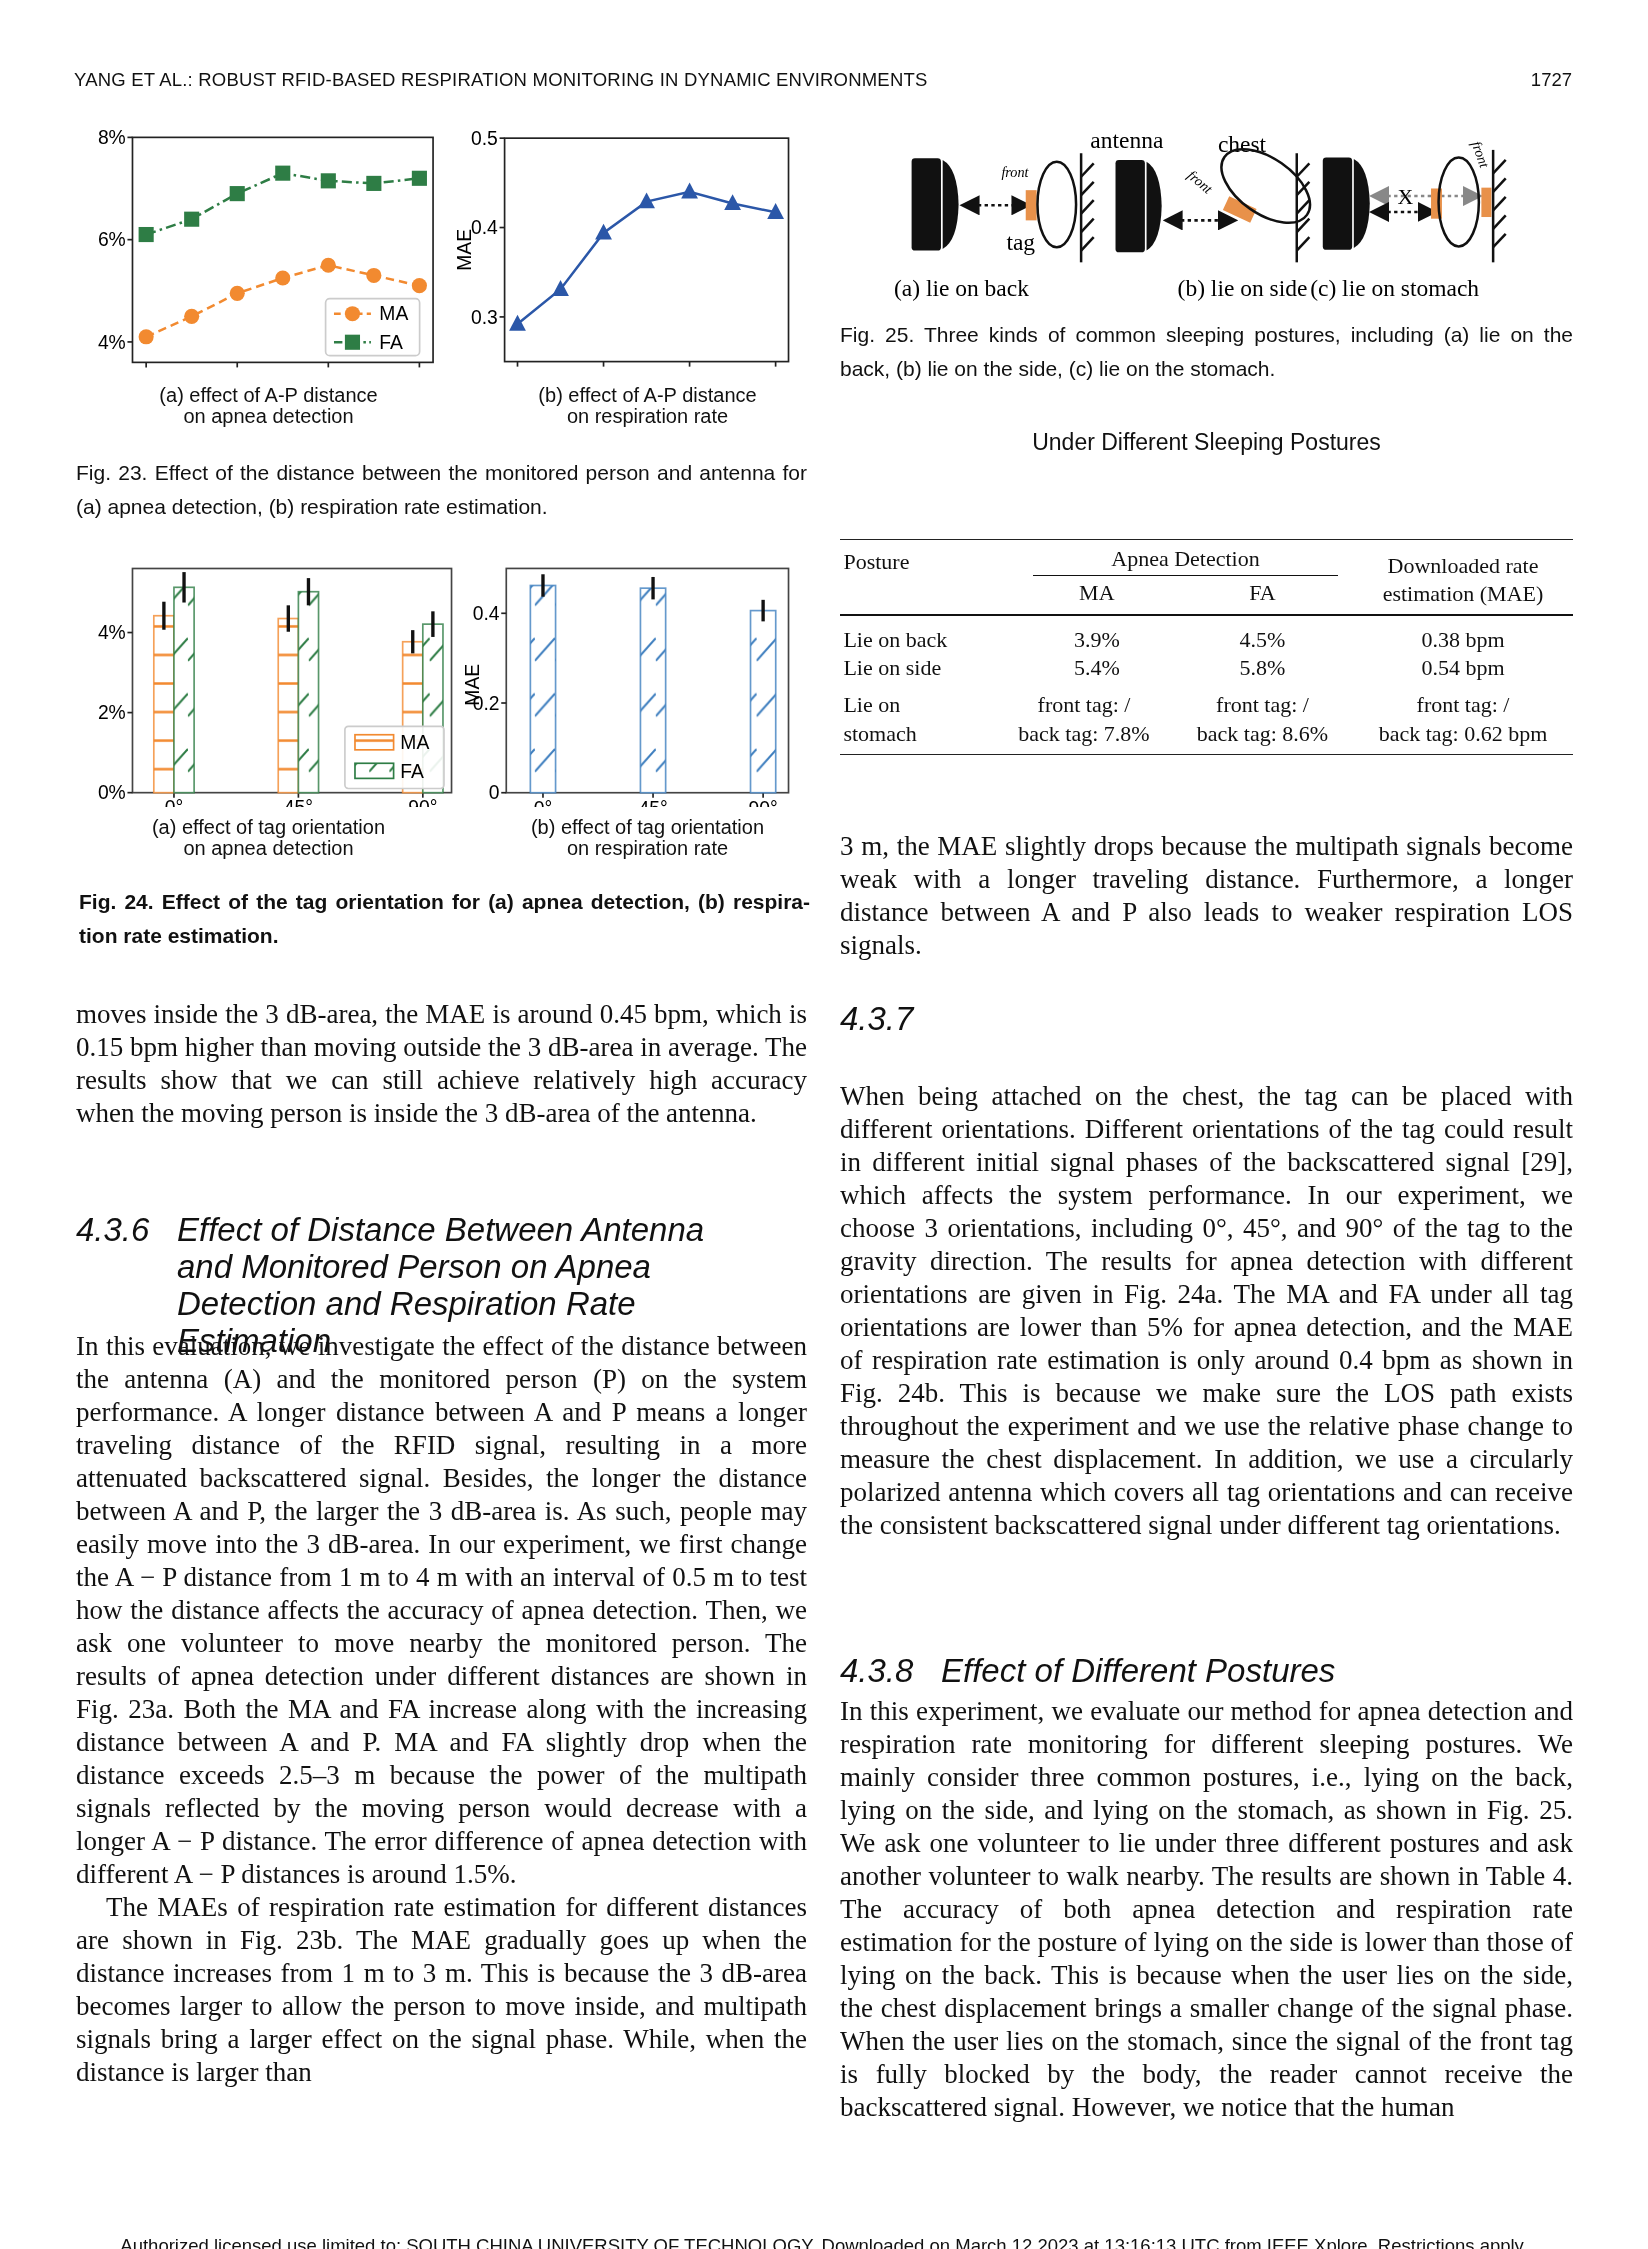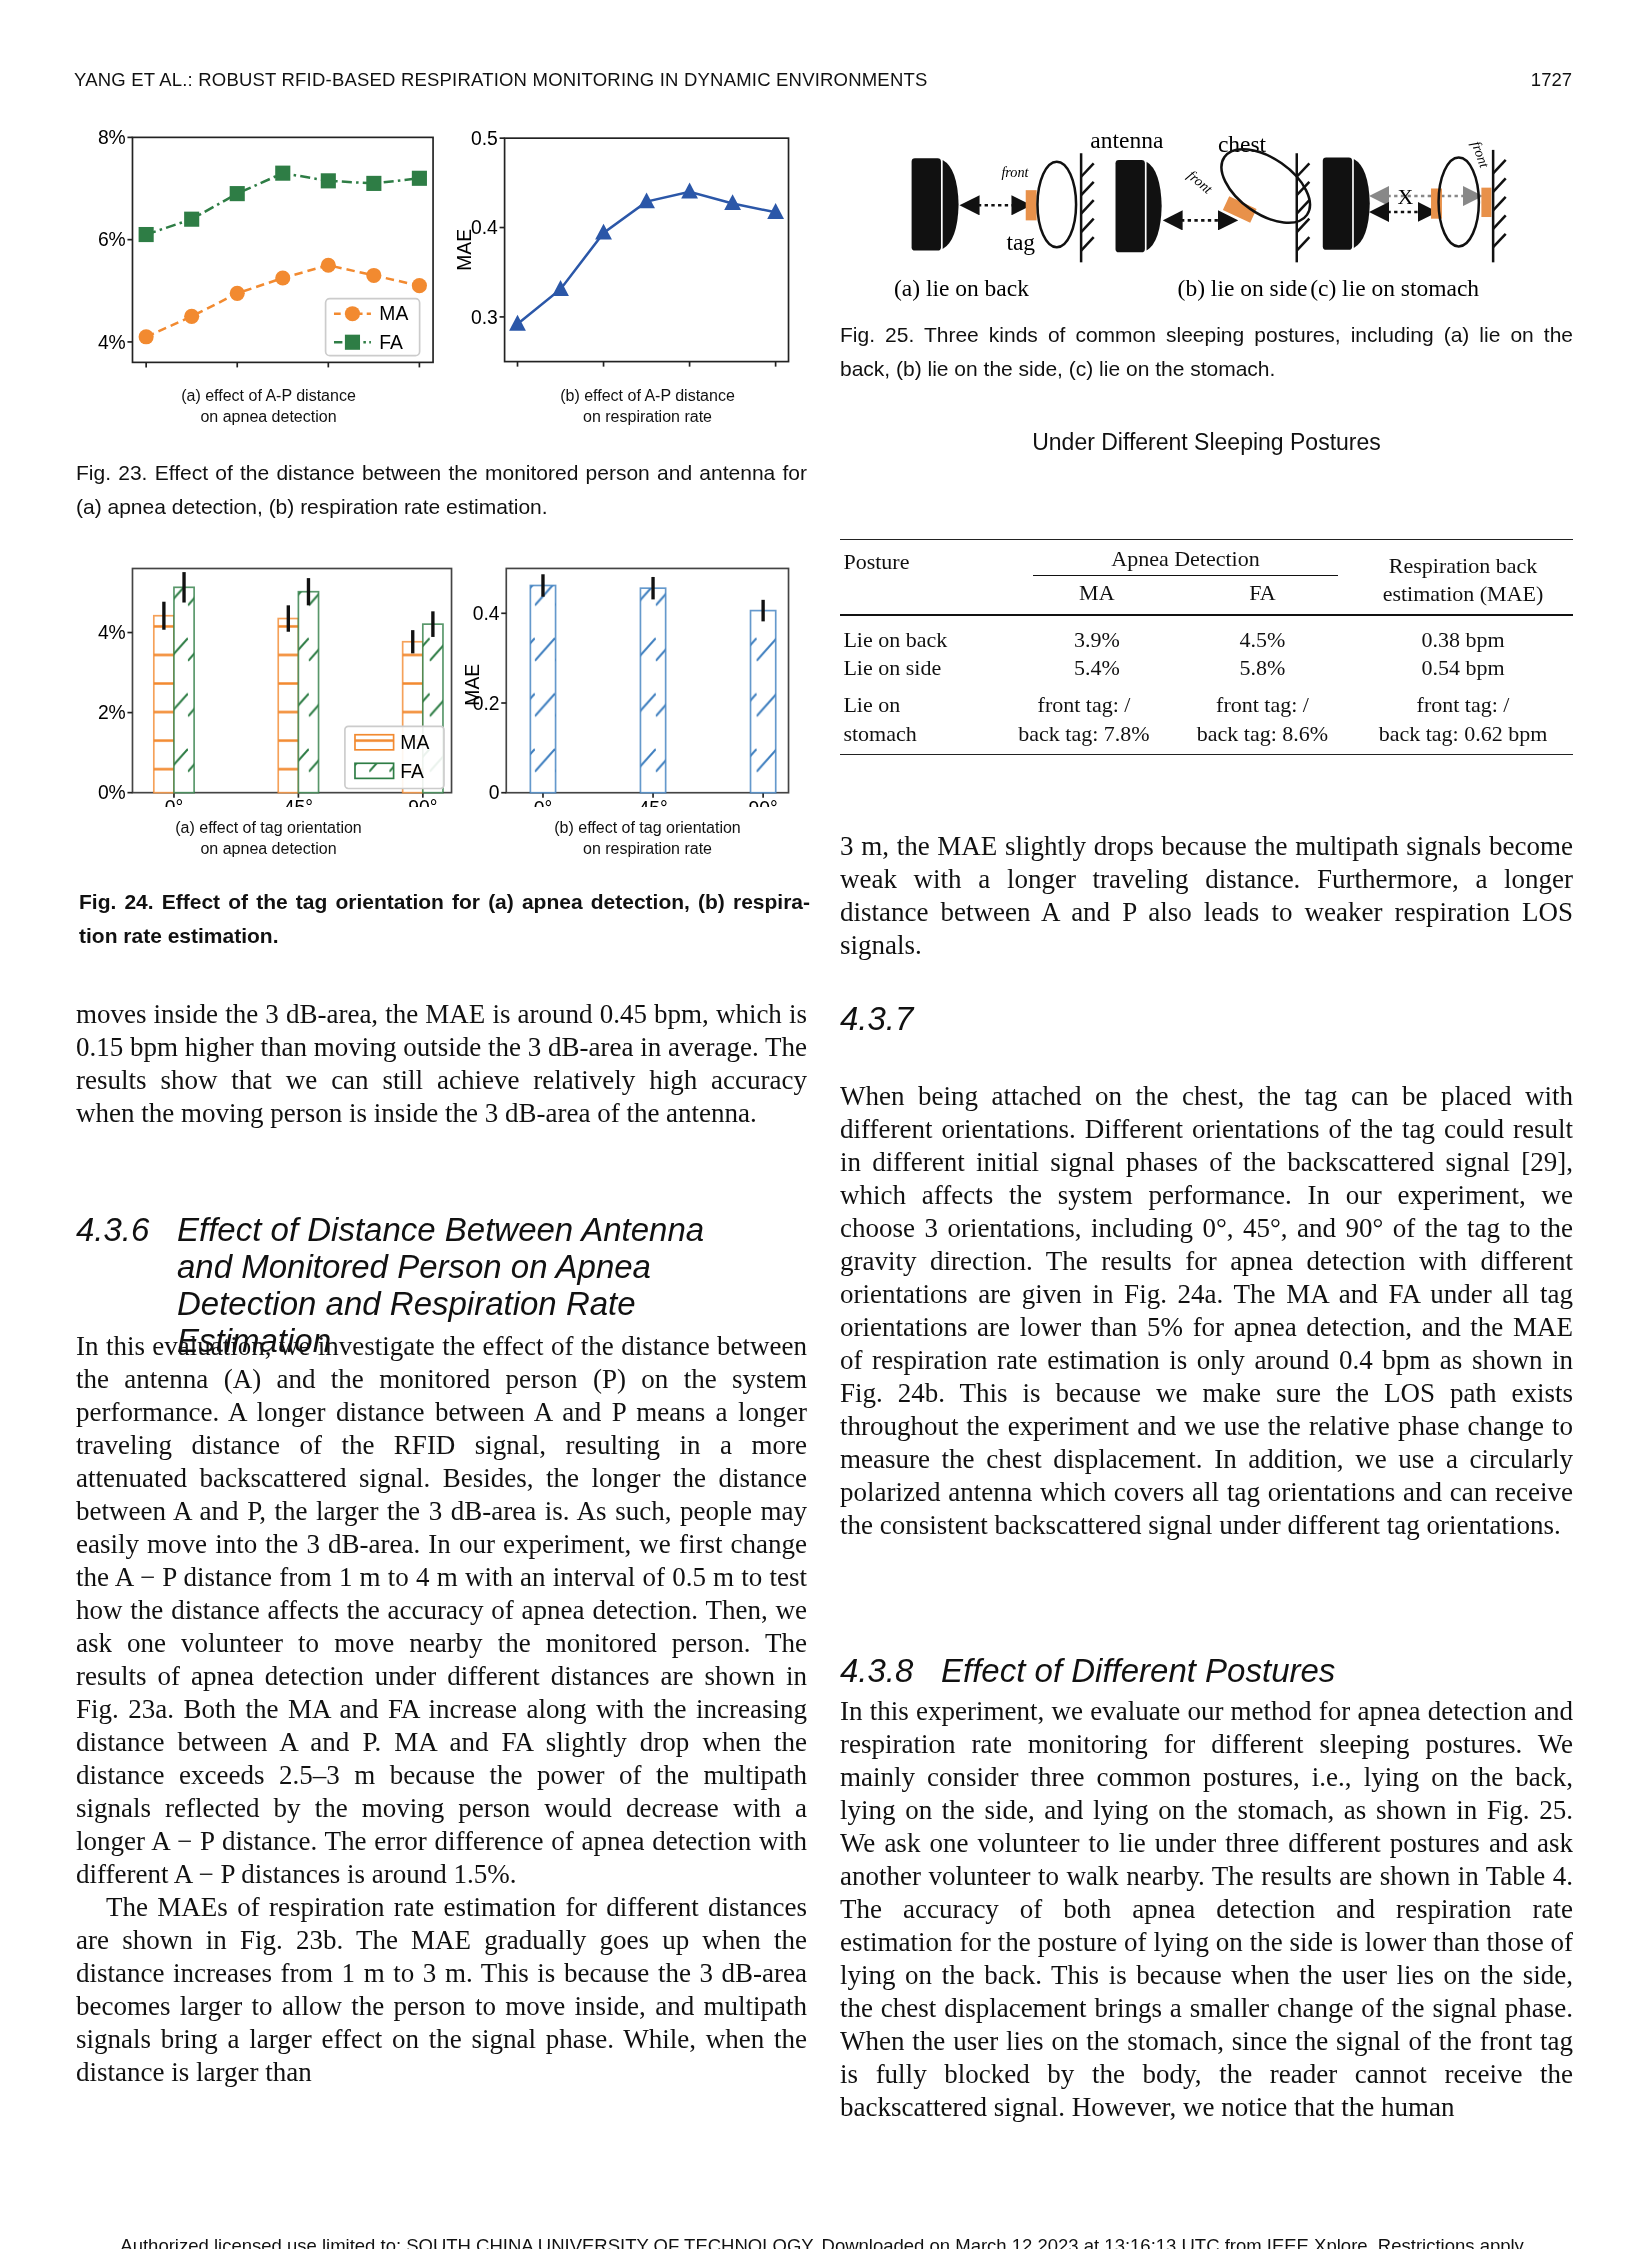--- a/index.html
+++ b/index.html
@@ -8,21 +8,21 @@
   .serif { font-family: "Liberation Serif", "DejaVu Serif", serif; }
   .abs { position: absolute; }
   .running-head { left: 74px; top: 69px; font-size: 18.5px; letter-spacing: 0.2px; }
   .page-no { right: 76px; top: 69px; font-size: 18.5px; }
   .caption { font-size: 21px; line-height: 34px; text-align: justify; }
   .body-text { font-size: 27px; line-height: 33px; text-align: justify; hyphens: manual; }
   .body-text p { margin: 0; }
   .body-text p.indent { text-indent: 30px; }
   .sec-head { font-size: 33px; line-height: 37px; font-style: italic; display: flex; }
   .sec-head .num { width: 101px; flex: none; }
-  .sub-caption { font-size: 16px; line-height: 21px; text-align: center; }
+  .sub-caption { font-size: 20px; line-height: 21px; text-align: center; }
   .tbl-title { font-size: 23px; line-height: 30px; text-align: center; }
   table.data { border-collapse: collapse; font-size: 22px; line-height: 28.6px; width: 100%; }
   table.data td, table.data th { padding: 0 3.4px; font-weight: normal; vertical-align: top; }
   .footer { left: 0; width: 1648px; top: 2235px; font-size: 18.5px; text-align: center; }
   svg text { font-family: "Liberation Sans", "DejaVu Sans", sans-serif; }
   .serif-svg text { font-family: "Liberation Serif", "DejaVu Serif", serif; }
 </style>
 </head>
 <body>
 
@@ -305,21 +305,21 @@
         <col style="width:181px">
         <col>
       </colgroup>
     <tbody>
         <tr>
       <td style="text-align:left; padding-top:3.4px;">Posture</td>
       <td colspan="2" style="text-align:center; padding:0 15px 0 42px;">
         <div style="border-bottom:1.7px solid #111; padding-bottom:1.7px;">Apnea Detection</div>
       </td>
       <td rowspan="2" style="text-align:center; padding-top:6.7px;">
-        <div>Respiration back</div>
+        <div>Downloaded rate</div>
         <div>estimation (MAE)</div>
       </td>
     </tr>
     <tr>
       <td></td>
       <td style="text-align:center; padding-left:34px;">MA</td>
       <td style="text-align:center;">FA</td>
     </tr>
   </tbody>
     </table>

